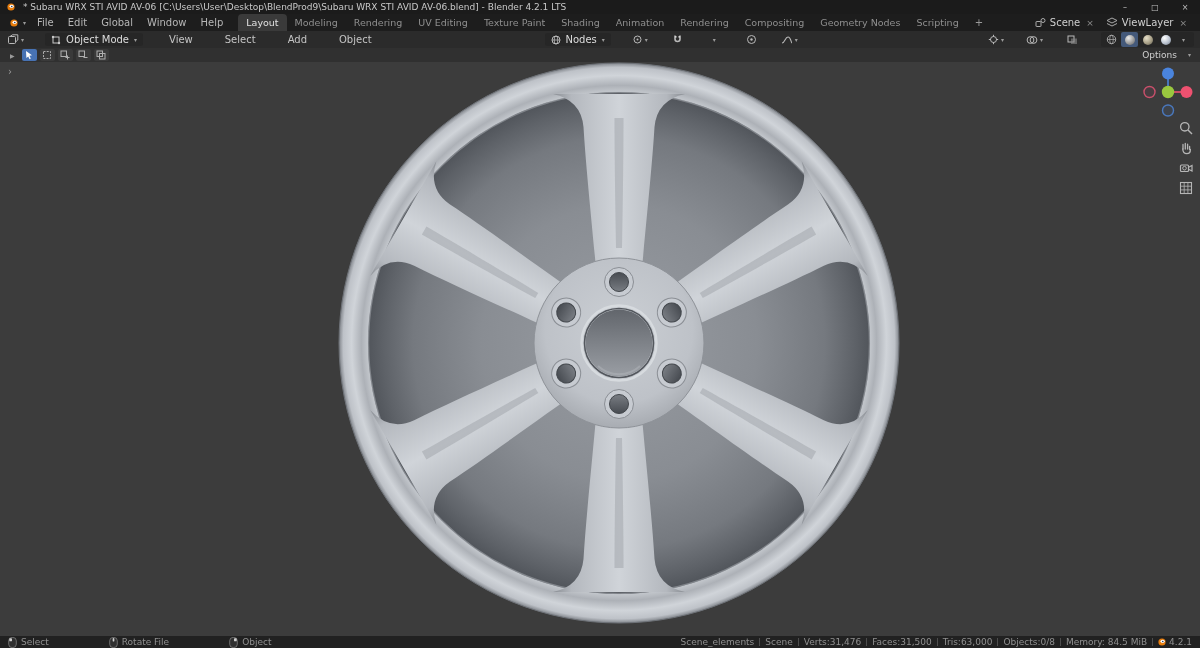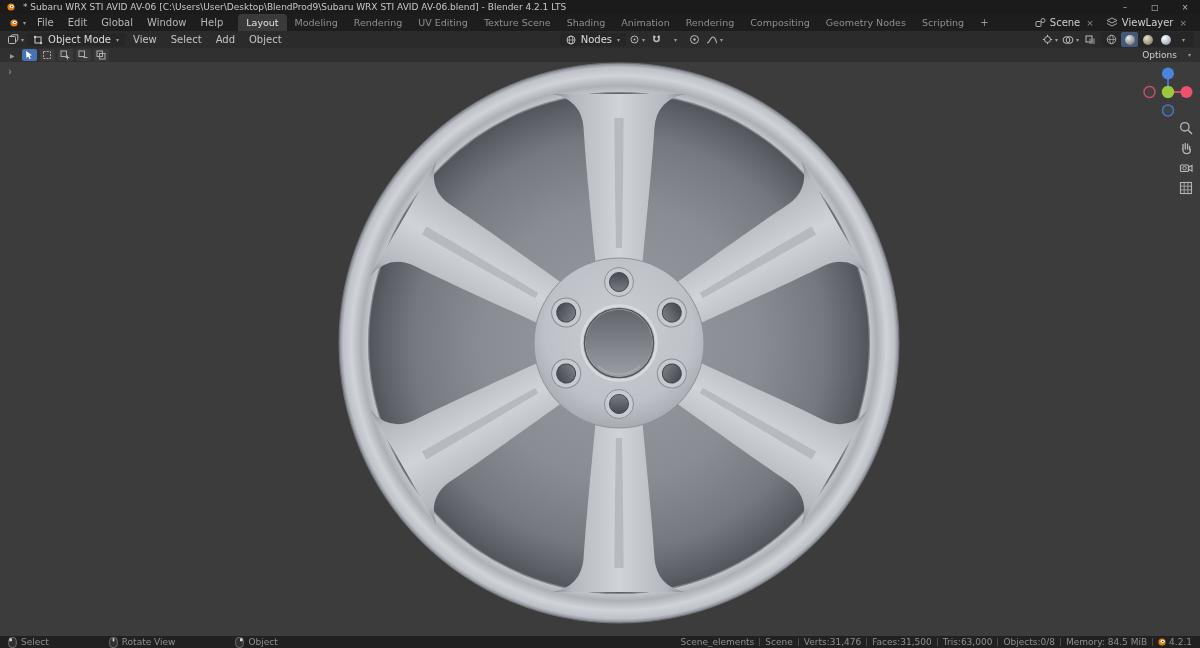--- a/index.html
+++ b/index.html
@@ -25,21 +25,21 @@
   .tabs { display:flex; margin-left:8px; align-items:stretch; }
   .tab { padding:0 8px; display:flex; align-items:center; color:#8f8f8f; font-size:9.5px;
     border-radius:4px 4px 0 0; white-space:nowrap; }
   .tab.active { background:#3a3a3a; color:#e0e0e0; }
   .tab.add { color:#9a9a9a; font-size:10px; }
   .selector { display:flex; align-items:center; gap:4px; padding:0 5px; color:#cfcfcf; }
   .selector .unlink { color:#8d8d8d; font-size:9px; padding:0 2px; }
 
   
   .hdr { height:17px; background:#2b2b2b; display:flex; align-items:center;
-    padding:4px 6px; color:#c4c4c4; font-size:10px; gap:2px;justify-content:flex-end; }
+    padding:4px 6px; color:#c4c4c4; font-size:10px; gap:20px;justify-content:flex-end; }
   .hdr .menu-item { padding:0 6px; }
   .dd { background:#262626; border-radius:3px; padding:1px 6px; display:flex;
     align-items:center; gap:5px; color:#dcdcdc; white-space:nowrap; }
   .hbtn { min-width:17px; height:15px; display:flex; align-items:center;
     justify-content:center; border-radius:2px; gap:2px; padding:0 1px; }
   .hbtn.active { background:#44597a; }
   .hgroup { display:flex; align-items:center; gap:1px; background:#262626;
     border-radius:3px; padding:0 2px; height:15px; }
   .sph { width:10px; height:10px; border-radius:50%;
     background:radial-gradient(circle at 35% 30%, #ececec, #9d9d9d 55%, #606060); }
@@ -103,21 +103,21 @@
     <div class="menu-item">File</div>
     <div class="menu-item">Edit</div>
     <div class="menu-item">Global</div>
     <div class="menu-item">Window</div>
     <div class="menu-item">Help</div>
     <div class="tabs">
       <div class="tab active">Layout</div>
       <div class="tab">Modeling</div>
       <div class="tab">Rendering</div>
       <div class="tab">UV Editing</div>
-      <div class="tab">Texture Scene</div>
+      <div class="tab">Texture Paint</div>
       <div class="tab">Shading</div>
       <div class="tab">Animation</div>
       <div class="tab">Rendering</div>
       <div class="tab">Compositing</div>
       <div class="tab">Geometry Nodes</div>
       <div class="tab">Scripting</div>
       <div class="tab add">+</div>
     </div>
     <div class="spacer"></div>
     <div class="selector">
@@ -448,21 +448,21 @@
         <rect x="0.5" y="0.5" width="9" height="12" rx="4" fill="#303030" stroke="#8f8f8f" stroke-width="0.8"></rect>
         <rect x="1.2" y="1.4" width="3.2" height="3.6" rx="1" fill="#cfcfcf"></rect>
       </svg>
       <span>Select</span>
     </div>
     <div class="hint">
       <svg width="9" height="11" viewBox="0 0 10 13">
         <rect x="0.5" y="0.5" width="9" height="12" rx="4" fill="#303030" stroke="#8f8f8f" stroke-width="0.8"></rect>
         <rect x="4" y="1.2" width="2" height="4.2" rx="1" fill="#cfcfcf"></rect>
       </svg>
-      <span>Rotate View</span>
+      <span>Rotate File</span>
     </div>
     <div class="hint">
       <svg width="9" height="11" viewBox="0 0 10 13">
         <rect x="0.5" y="0.5" width="9" height="12" rx="4" fill="#303030" stroke="#8f8f8f" stroke-width="0.8"></rect>
         <rect x="5.6" y="1.4" width="3.2" height="3.6" rx="1" fill="#cfcfcf"></rect>
       </svg>
       <span>Object</span>
     </div>
     <div class="spacer"></div>
     <span class="stat">Scene_elements</span>

